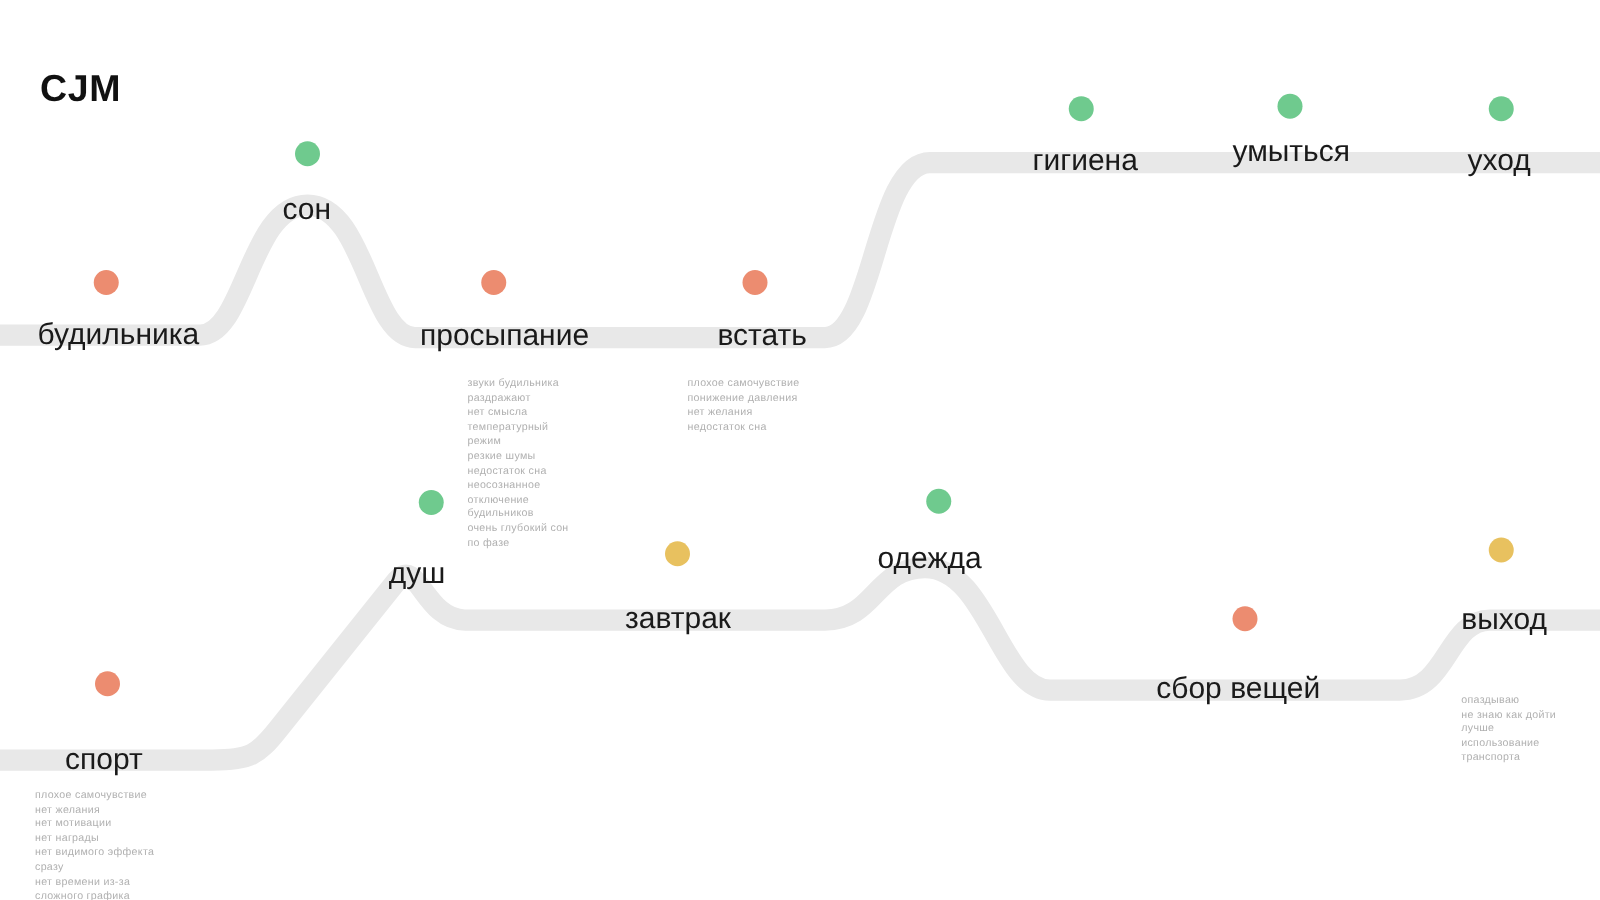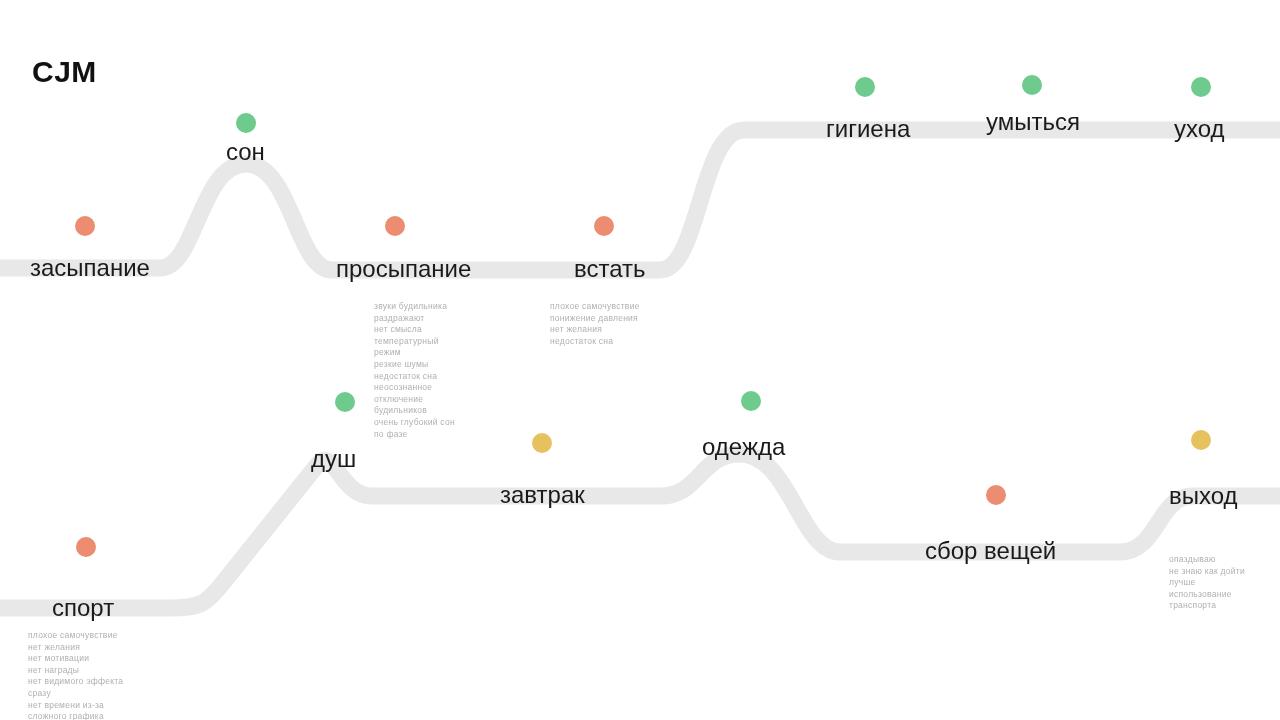--- a/index.html
+++ b/index.html
@@ -106,22 +106,22 @@
   <div class="emotion-dot" style="left:855px; top:33px;  background:#6fca8e;"></div>
   <div class="emotion-dot" style="left:1022px;top:31px;  background:#6fca8e;"></div>
   <div class="emotion-dot" style="left:1191px;top:33px;  background:#6fca8e;"></div>
   <div class="emotion-dot" style="left:76px;  top:493px; background:#ec8c70;"></div>
   <div class="emotion-dot" style="left:335px; top:348px; background:#6fca8e;"></div>
   <div class="emotion-dot" style="left:532px; top:389px; background:#e8c15f;"></div>
   <div class="emotion-dot" style="left:741px; top:347px; background:#6fca8e;"></div>
   <div class="emotion-dot" style="left:986px; top:441px; background:#ec8c70;"></div>
   <div class="emotion-dot" style="left:1191px;top:386px; background:#e8c15f;"></div>
 
-  <div class="stage-label" style="left:30px;  top:212px;">засыпание</div>
-  <div class="stage-label" style="left:226px; top:96px;text-align:center;">сон</div>
+  <div class="stage-label" style="left:30px;  top:212px;">будильника</div>
+  <div class="stage-label" style="left:226px; top:112px;text-align:center;">сон</div>
   <div class="stage-label" style="left:336px; top:213px;text-align:right;">просыпание</div>
   <div class="stage-label" style="left:574px; top:213px;">встать</div>
   <div class="stage-label" style="left:826px; top:73px;">гигиена</div>
   <div class="stage-label" style="left:986px; top:66px;">умыться</div>
   <div class="stage-label" style="left:1174px;top:73px;">уход</div>
   <div class="stage-label" style="left:52px;  top:552px;">спорт</div>
   <div class="stage-label" style="left:311px; top:403px;">душ</div>
   <div class="stage-label" style="left:500px; top:439px;">завтрак</div>
   <div class="stage-label" style="left:702px; top:391px;">одежда</div>
   <div class="stage-label" style="left:925px; top:495px;">сбор вещей</div>

